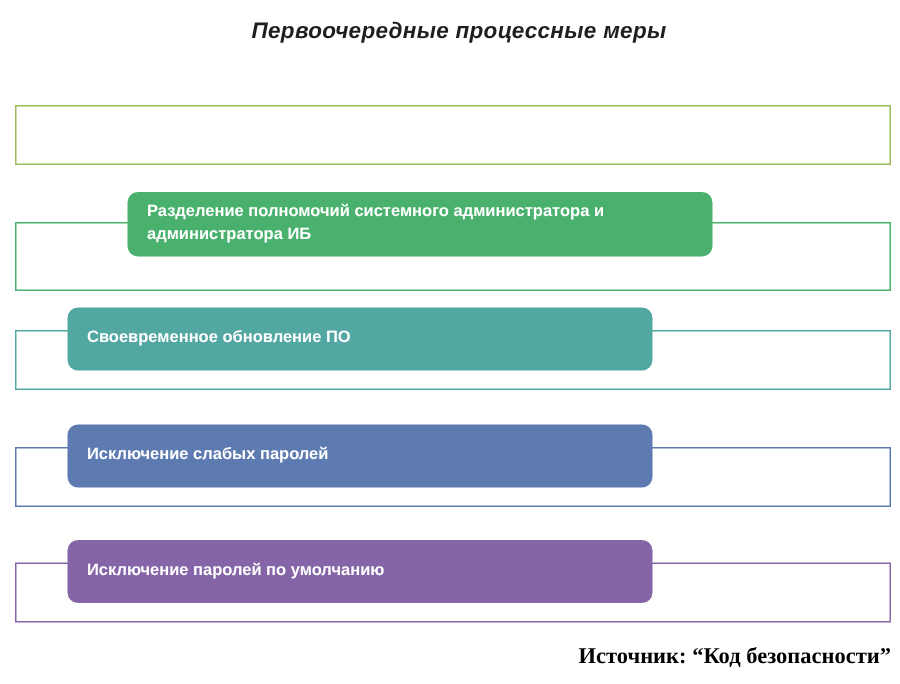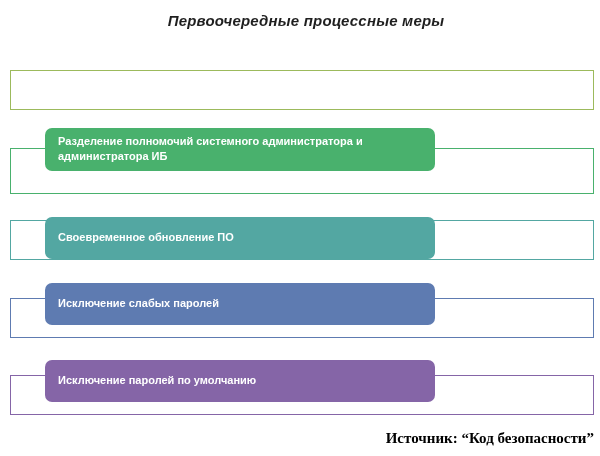--- a/index.html
+++ b/index.html
@@ -86,28 +86,28 @@
 <div class="canvas">
 
   <div class="slide-title">Первоочередные процессные меры</div>
 
   <div class="row row-0">
     <div class="frame" style="border-color: rgb(156, 186, 92);"></div>
   </div>
 
   <div class="row row-1">
     <div class="frame" style="border-color: rgb(73, 177, 109);"></div>
-    <div class="bar" style="background: rgb(73, 177, 109);">
+    <div class="bar" style="background: rgb(73, 177, 109); margin-left: 40px;">
       <span class="bar-label">Разделение полномочий  системного администратора и администратора ИБ</span>
     </div>
   </div>
 
   <div class="row row-2">
     <div class="frame" style="border-color: rgb(83, 167, 162);"></div>
-    <div class="bar" style="background: rgb(83, 167, 162); margin-top: 12px;">
+    <div class="bar" style="background: rgb(83, 167, 162);">
       <span class="bar-label">Своевременное обновление ПО</span>
     </div>
   </div>
 
   <div class="row row-4">
     <div class="frame" style="border-color: rgb(133, 101, 167);"></div>
     <div class="bar" style="background: rgb(133, 101, 167);">
       <span class="bar-label">Исключение паролей по умолчанию</span>
     </div>
   </div>

